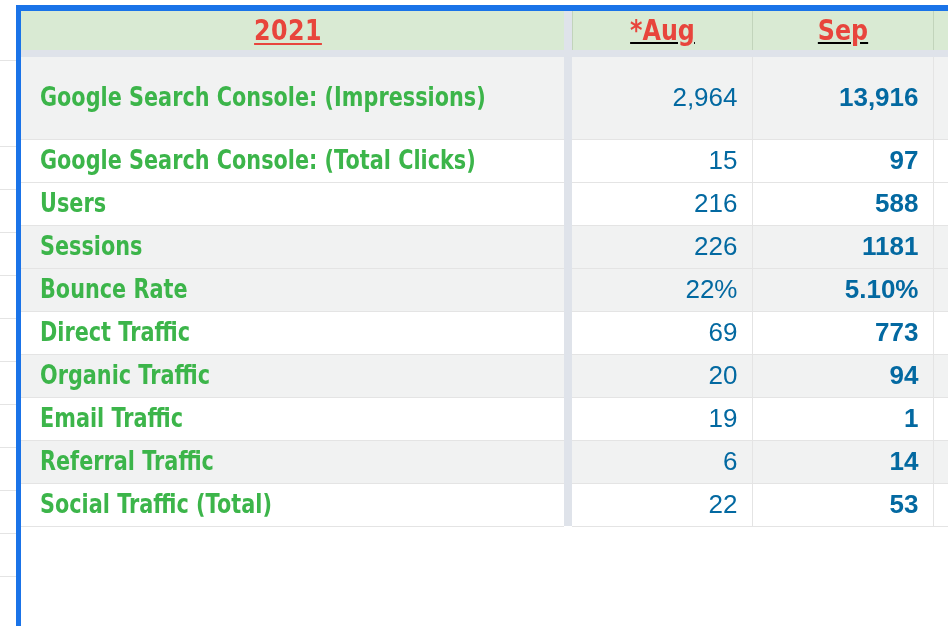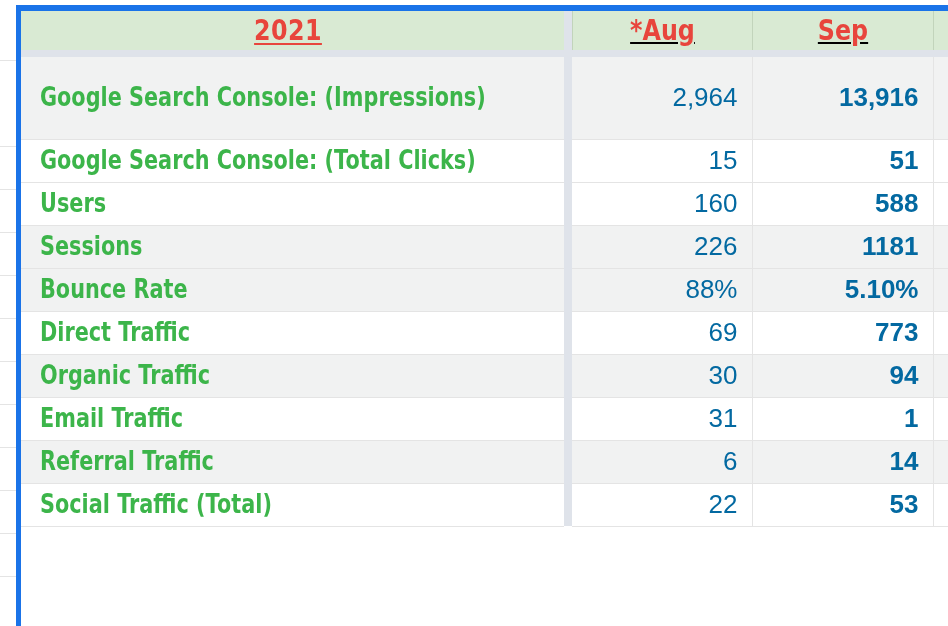--- a/index.html
+++ b/index.html
@@ -206,74 +206,74 @@
           <td class="cell num-cell"><span class="num">2,964</span></td>
           <td class="cell num-cell vline"><span class="num bold">13,916</span></td>
           <td class="cell vline"></td>
         </tr>
         <tr class="data-row">
           <td class="cell label-cell">
             <div class="metric-name">Google Search Console: (Total Clicks)</div>
           </td>
           <td class="gapcell"></td>
           <td class="cell num-cell"><span class="num">15</span></td>
-          <td class="cell num-cell vline"><span class="num bold">51</span></td>
+          <td class="cell num-cell vline"><span class="num bold">97</span></td>
           <td class="cell vline"></td>
         </tr>
         <tr class="data-row">
           <td class="cell label-cell">
             <div class="metric-name">Users</div>
           </td>
           <td class="gapcell"></td>
-          <td class="cell num-cell"><span class="num">160</span></td>
+          <td class="cell num-cell"><span class="num">216</span></td>
           <td class="cell num-cell vline"><span class="num bold">588</span></td>
           <td class="cell vline"></td>
         </tr>
         <tr class="data-row shaded">
           <td class="cell label-cell">
             <div class="metric-name">Sessions</div>
           </td>
           <td class="gapcell"></td>
           <td class="cell num-cell"><span class="num">226</span></td>
           <td class="cell num-cell vline"><span class="num bold">1181</span></td>
           <td class="cell vline"></td>
         </tr>
         <tr class="data-row shaded">
           <td class="cell label-cell">
             <div class="metric-name">Bounce Rate</div>
           </td>
           <td class="gapcell"></td>
-          <td class="cell num-cell"><span class="num">88%</span></td>
+          <td class="cell num-cell"><span class="num">22%</span></td>
           <td class="cell num-cell vline"><span class="num bold">5.10%</span></td>
           <td class="cell vline"></td>
         </tr>
         <tr class="data-row">
           <td class="cell label-cell">
             <div class="metric-name">Direct Traffic</div>
           </td>
           <td class="gapcell"></td>
           <td class="cell num-cell"><span class="num">69</span></td>
           <td class="cell num-cell vline"><span class="num bold">773</span></td>
           <td class="cell vline"></td>
         </tr>
         <tr class="data-row shaded">
           <td class="cell label-cell">
             <div class="metric-name">Organic Traffic</div>
           </td>
           <td class="gapcell"></td>
-          <td class="cell num-cell"><span class="num">30</span></td>
+          <td class="cell num-cell"><span class="num">20</span></td>
           <td class="cell num-cell vline"><span class="num bold">94</span></td>
           <td class="cell vline"></td>
         </tr>
         <tr class="data-row">
           <td class="cell label-cell">
             <div class="metric-name">Email Traffic</div>
           </td>
           <td class="gapcell"></td>
-          <td class="cell num-cell"><span class="num">31</span></td>
+          <td class="cell num-cell"><span class="num">19</span></td>
           <td class="cell num-cell vline"><span class="num bold">1</span></td>
           <td class="cell vline"></td>
         </tr>
         <tr class="data-row shaded">
           <td class="cell label-cell">
             <div class="metric-name">Referral Traffic</div>
           </td>
           <td class="gapcell"></td>
           <td class="cell num-cell"><span class="num">6</span></td>
           <td class="cell num-cell vline"><span class="num bold">14</span></td>

